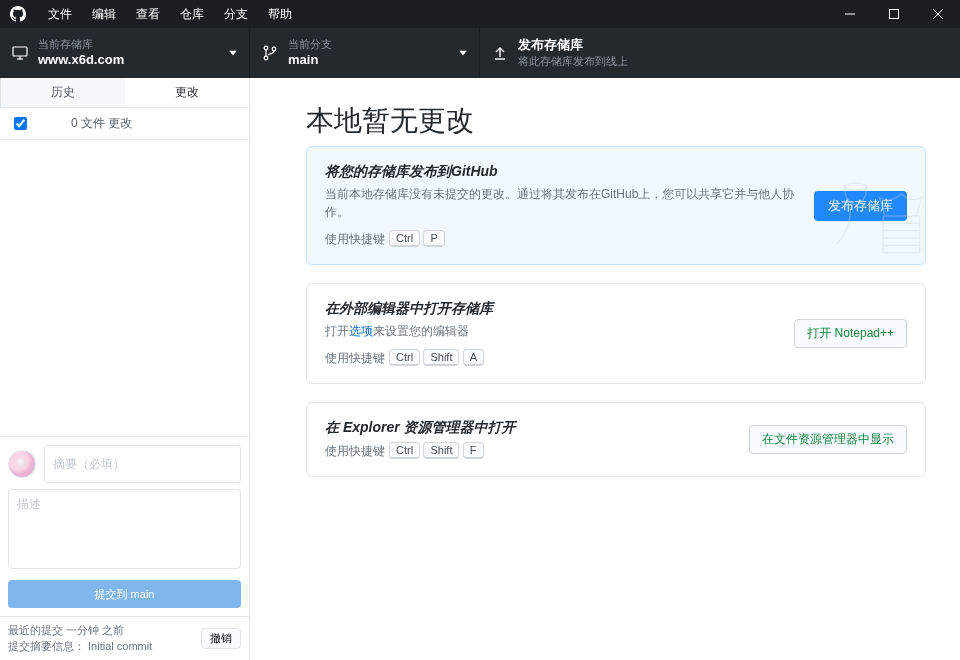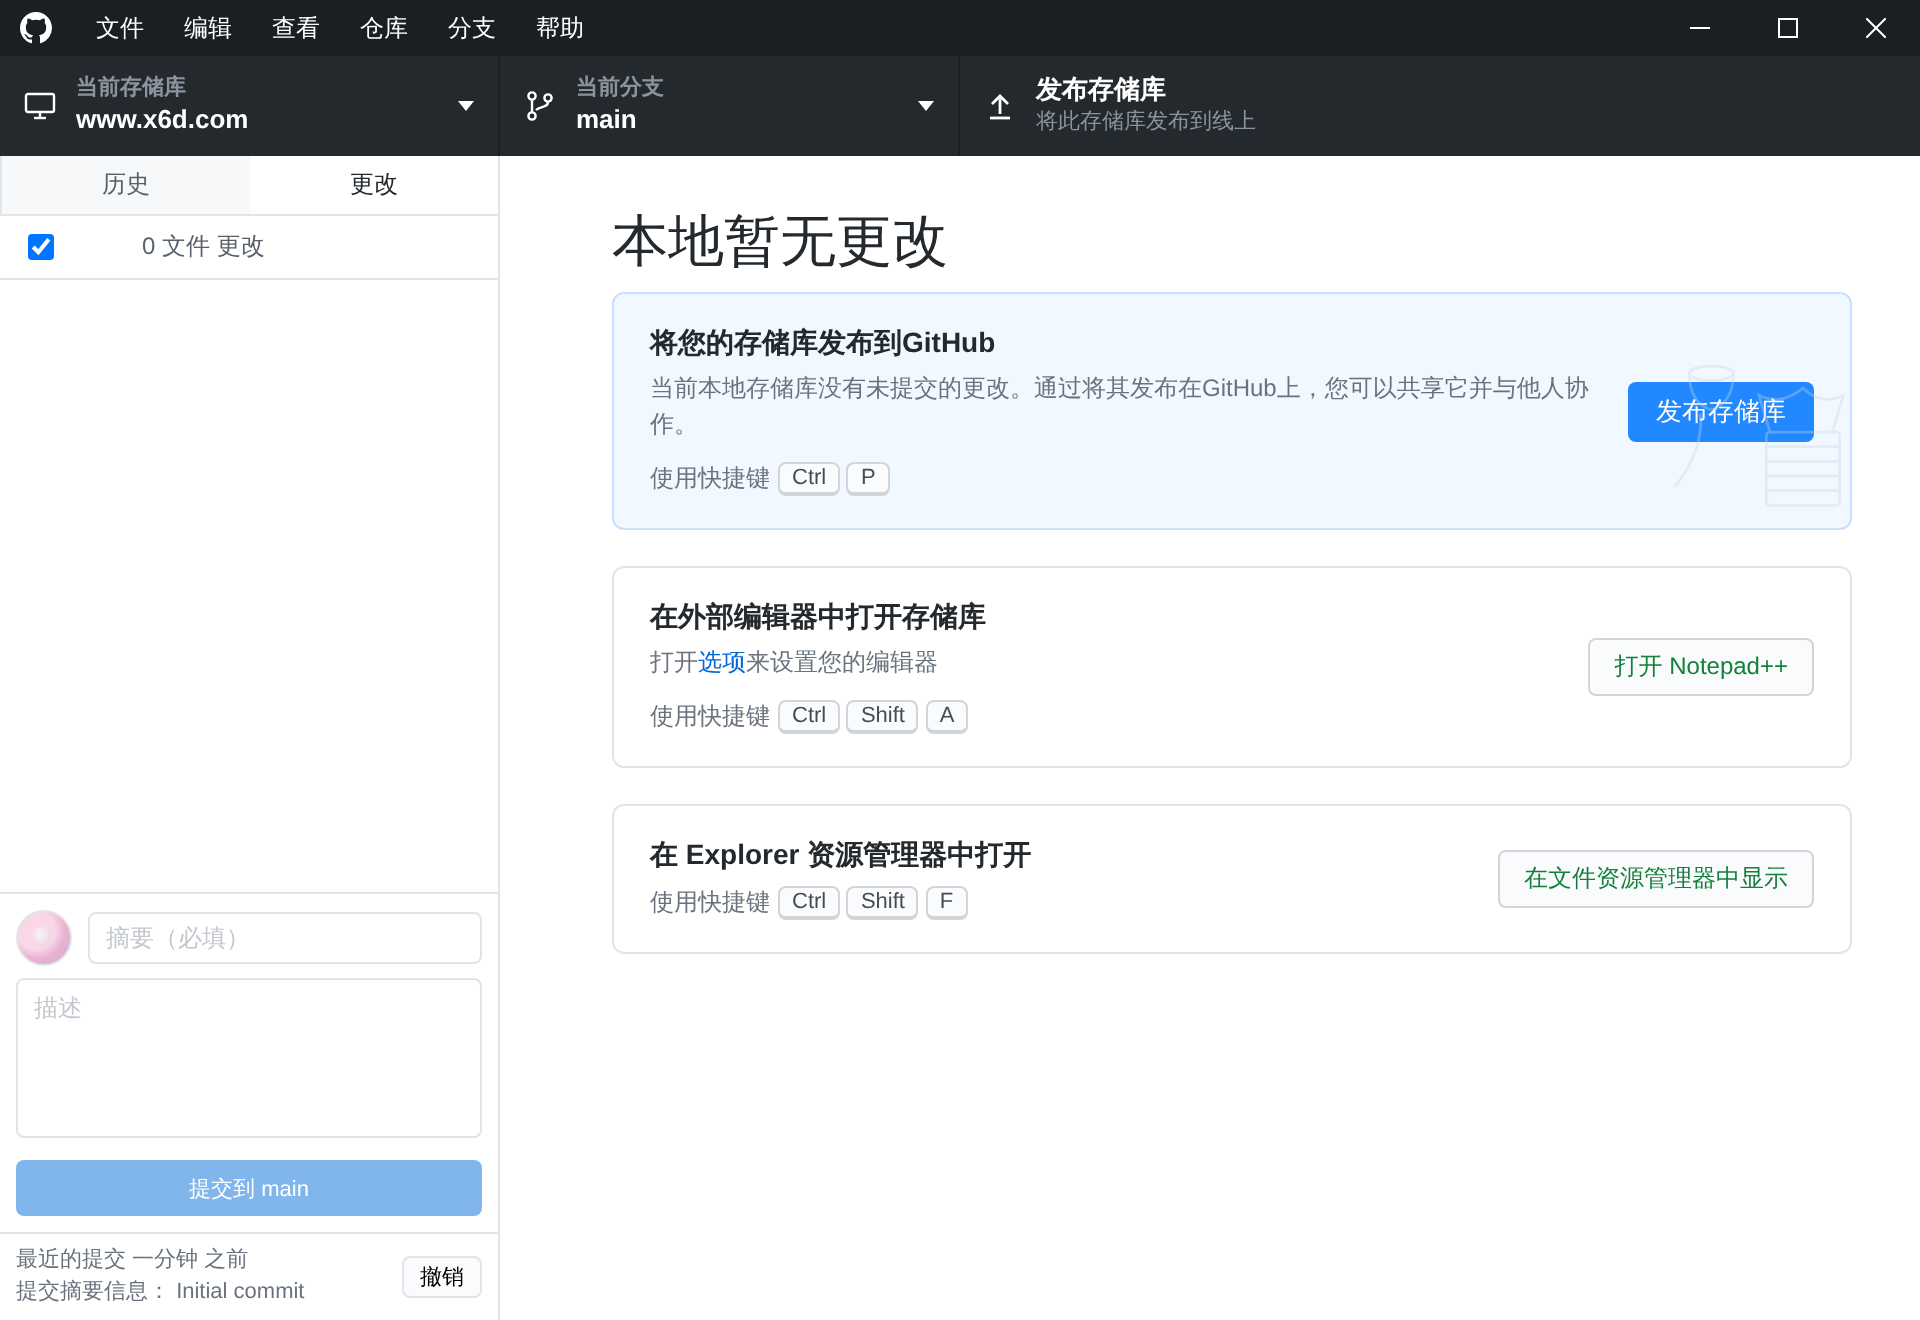--- a/index.html
+++ b/index.html
@@ -57,21 +57,21 @@
     align-items: center;
     padding: 0 12px;
     border-right: 1px solid #1b1f23;
     position: relative;
   }
   .topbar .cell.repo { width: 250px; }
   .topbar .cell.branch { width: 230px; }
   .topbar .cell.publish { flex: 1; border-right: none; }
   .topbar .ic { width: 16px; flex: none; margin-right: 10px; }
   .topbar .cell .col { display: flex; flex-direction: column; line-height: 1.3; }
-  .topbar .cell .lbl { color: #8b949e; font-size: 11px; font-weight: bold; }
+  .topbar .cell .lbl { color: #8b949e; font-size: 11px; }
   .topbar .cell .val { font-weight: 600; font-size: 13px; color:#fff;}
   .topbar .cell.publish .val { font-weight:600; }
   .topbar .cell.publish .lbl2 { color:#8b949e; font-size: 11px;}
   .topbar .dd {
     position: absolute; right: 12px; top: 50%; transform: translateY(-50%);
   }
 
   
   .body { display: flex; height: calc(660px - 28px - 50px); }
   .sidebar {
@@ -106,21 +106,21 @@
     width: 28px; height:28px; border-radius:50%;
     background: radial-gradient(circle at 35% 35%, #f9d7e7 0 40%, #e9b2d2 60%, #cdaed3 100%);
     border:1px solid #e1e4e8;
     position:relative; overflow:hidden; flex:none;
   }
   .avatar::after{
     content:""; position:absolute; left:7px; top:7px; width:10px; height:10px;
     border-radius:50%; background: radial-gradient(circle at 40% 40%, #f9f3f6, #e9cbdf);
   }
   .summary-input {
-    flex:1; height:26px; border:1px solid var(--border); border-radius:4px;
+    flex:1; height:38px; border:1px solid var(--border); border-radius:4px;
     padding: 0 8px; font-size:12px; color:#24292e;
   }
   .summary-input::placeholder { color:#c3c8cf; }
   .desc-input {
     width:100%; height:80px; border:1px solid var(--border); border-radius:4px;
     padding: 6px 8px; font-size:12px; resize:none; color:#24292e;
   }
   .desc-input::placeholder{ color:#c3c8cf; }
   .commit-btn {
     margin-top:8px; width:100%; height:28px; border:none; border-radius:4px;
@@ -143,21 +143,21 @@
   .main-inner { width: 620px; margin-left: 56px; }
   .h1 { font-size: 28px; font-weight:400; margin: 4px 0 6px; color:#24292e;}
   .sub { font-size:13px; color:var(--text-muted); margin-bottom: 28px; }
 
   .card {
     border:1px solid var(--border); border-radius:6px; padding: 16px 18px;
     margin-bottom: 18px; display:flex; align-items:center; gap: 16px;
   }
   .card.primary { background: var(--light-blue-bg); border-color: var(--light-blue-border); }
   .card .content { flex:1; }
-  .card .title { font-size:14px; font-weight:600; margin-bottom:4px;}
+  .card .title { font-size:14px; font-weight:600; margin-bottom:4px;font-style:italic;}
   .card .desc { font-size:12px; color:var(--text-muted); line-height:1.5; margin-bottom:10px;}
   .card .desc a { color: var(--blue); text-decoration:none; }
   .shortcut-line { font-size:12px; color:var(--text-muted); display:flex; gap:4px; }
   kbd {
     font-family: inherit; font-size:11px; background:var(--kbd-bg);
     border:1px solid var(--kbd-border); border-bottom-width:2px; border-radius:4px;
     padding: 1px 6px; color:#444d56;
   }
   .btn-blue {
     background: var(--btn-blue); color:#fff; border:none; border-radius:4px;

